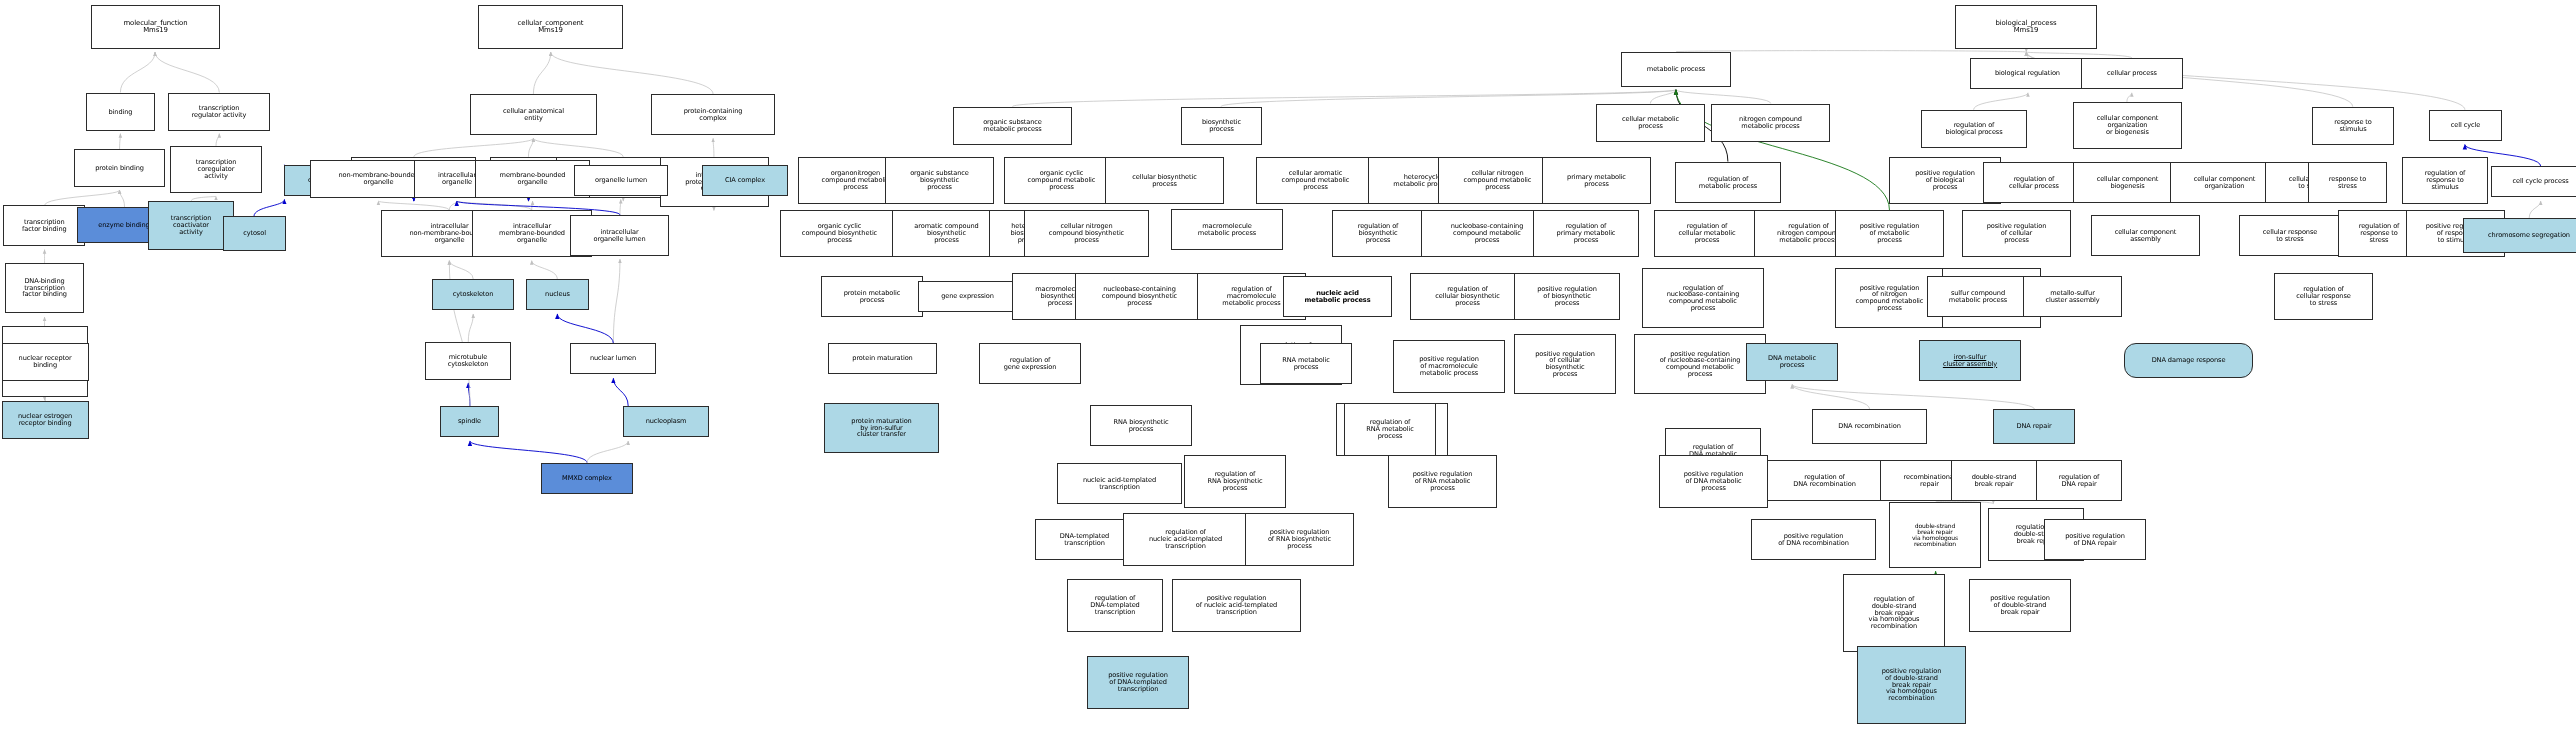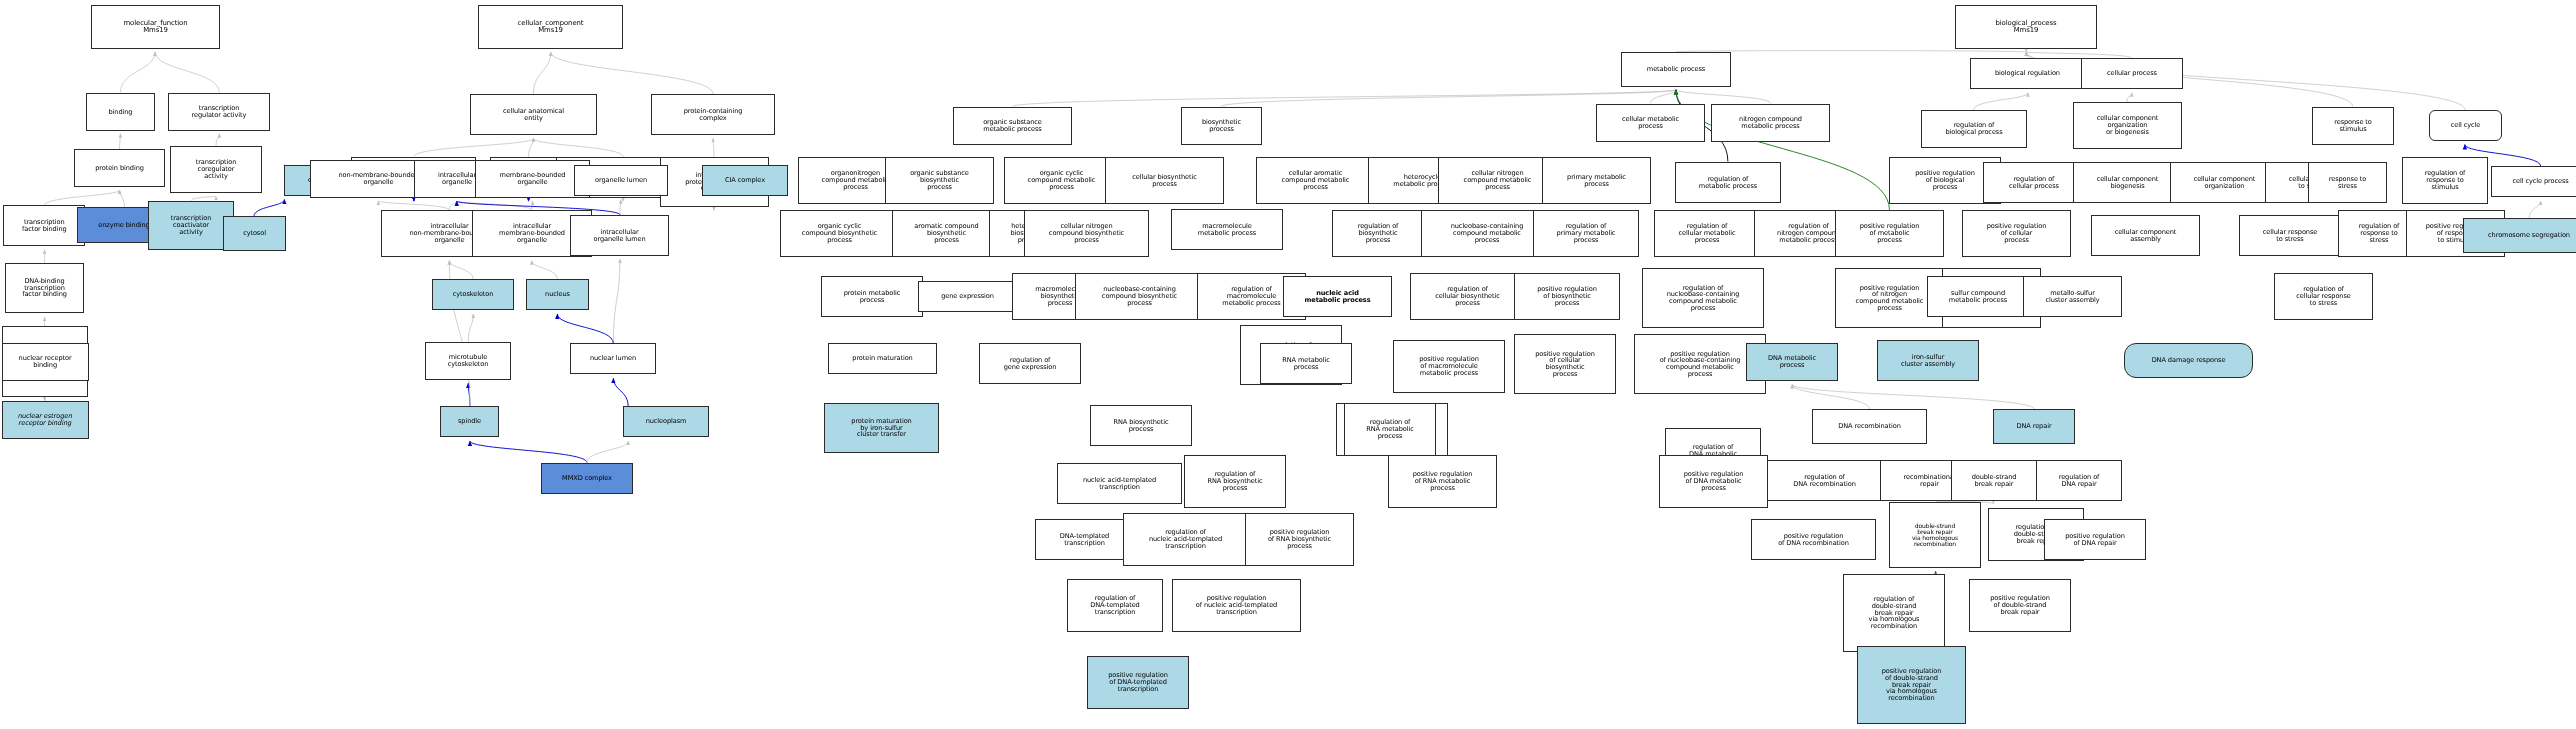--- a/index.html
+++ b/index.html
@@ -132,21 +132,21 @@
     <div class="node" style="left: 5px; top: 263px; width: 79px; height: 50px;">DNA-binding
 transcription
 factor binding</div>
     <div class="node" style="left: 1.6px; top: 326px; width: 86px; height: 71px; font-size: 6px;">RNA polymerase
 II-specific
 DNA-binding
 transcription
 factor binding</div>
     <div class="node" style="left: 1.6px; top: 343px; width: 87px; height: 38px;">nuclear receptor
 binding</div>
-    <div class="node sel-light" style="left: 1.6px; top: 401px; width: 87px; height: 38px; font-style: italic;">nuclear estrogen
+    <div class="node sel-light" style="left: 1.6px; top: 401px; width: 87px; height: 38px;">nuclear estrogen
 receptor binding</div>
     <div class="node root" style="left: 478px; top: 4.7px; width: 145px; height: 44px;">cellular_component
 Mms19</div>
     <div class="node" style="left: 470px; top: 94px; width: 127px; height: 41px;">cellular anatomical
 entity</div>
     <div class="node" style="left: 651px; top: 94px; width: 124px; height: 41px;">protein-containing
 complex</div>
     <div class="node" style="left: 351px; top: 157px; width: 125px; height: 41px;">intracellular
 anatomical structure</div>
     <div class="node" style="left: 490px; top: 157px; width: 77px; height: 41px;">organelle</div>
@@ -194,21 +194,21 @@
 process</div>
     <div class="node" style="left: 1711px; top: 104px; width: 119px; height: 38px;">nitrogen compound
 metabolic process</div>
     <div class="node" style="left: 1921px; top: 110px; width: 106px; height: 38px;">regulation of
 biological process</div>
     <div class="node" style="left: 2073px; top: 102px; width: 109px; height: 47px;">cellular component
 organization
 or biogenesis</div>
     <div class="node" style="left: 2312px; top: 107px; width: 82px; height: 38px;">response to
 stimulus</div>
-    <div class="node" style="left: 2429px; top: 110px; width: 73px; height: 31px; border-radius: 6px;">cell cycle</div>
+    <div class="node" style="left: 2429px; top: 110px; width: 73px; height: 31px;">cell cycle</div>
     <div class="node" style="left: 798px; top: 157px; width: 115px; height: 47px;">organonitrogen
 compound metabolic
 process</div>
     <div class="node" style="left: 885px; top: 157px; width: 109px; height: 47px;">organic substance
 biosynthetic
 process</div>
     <div class="node" style="left: 1004px; top: 157px; width: 115px; height: 47px;">organic cyclic
 compound metabolic
 process</div>
     <div class="node" style="left: 1105px; top: 157px; width: 119px; height: 47px;">cellular biosynthetic
@@ -341,21 +341,21 @@
     <div class="node" style="left: 1514px; top: 334px; width: 102px; height: 60px;">positive regulation
 of cellular
 biosynthetic
 process</div>
     <div class="node" style="left: 1634px; top: 334px; width: 132px; height: 60px;">positive regulation
 of nucleobase-containing
 compound metabolic
 process</div>
     <div class="node sel-light" style="left: 1746px; top: 343px; width: 92px; height: 38px;">DNA metabolic
 process</div>
-    <div class="node sel-light" style="left: 1877px; top: 340px; width: 102px; height: 41px;">iron-sulfur
+    <div class="node sel-light" style="left: 1919px; top: 340px; width: 102px; height: 41px; text-decoration: underline;">iron-sulfur
 cluster assembly</div>
     <div class="node sel-light" style="left: 2124px; top: 343px; width: 129px; height: 35px; border-radius: 12px;">DNA damage response</div>
     <div class="node sel-light" style="left: 824px; top: 403px; width: 115px; height: 50px;">protein maturation
 by iron-sulfur
 cluster transfer</div>
     <div class="node" style="left: 1336px; top: 403px; width: 112px; height: 53px;">positive regulation
 of macromolecule
 biosynthetic process</div>
     <div class="node" style="left: 1388px; top: 455px; width: 109px; height: 53px;">positive regulation
 of RNA metabolic

